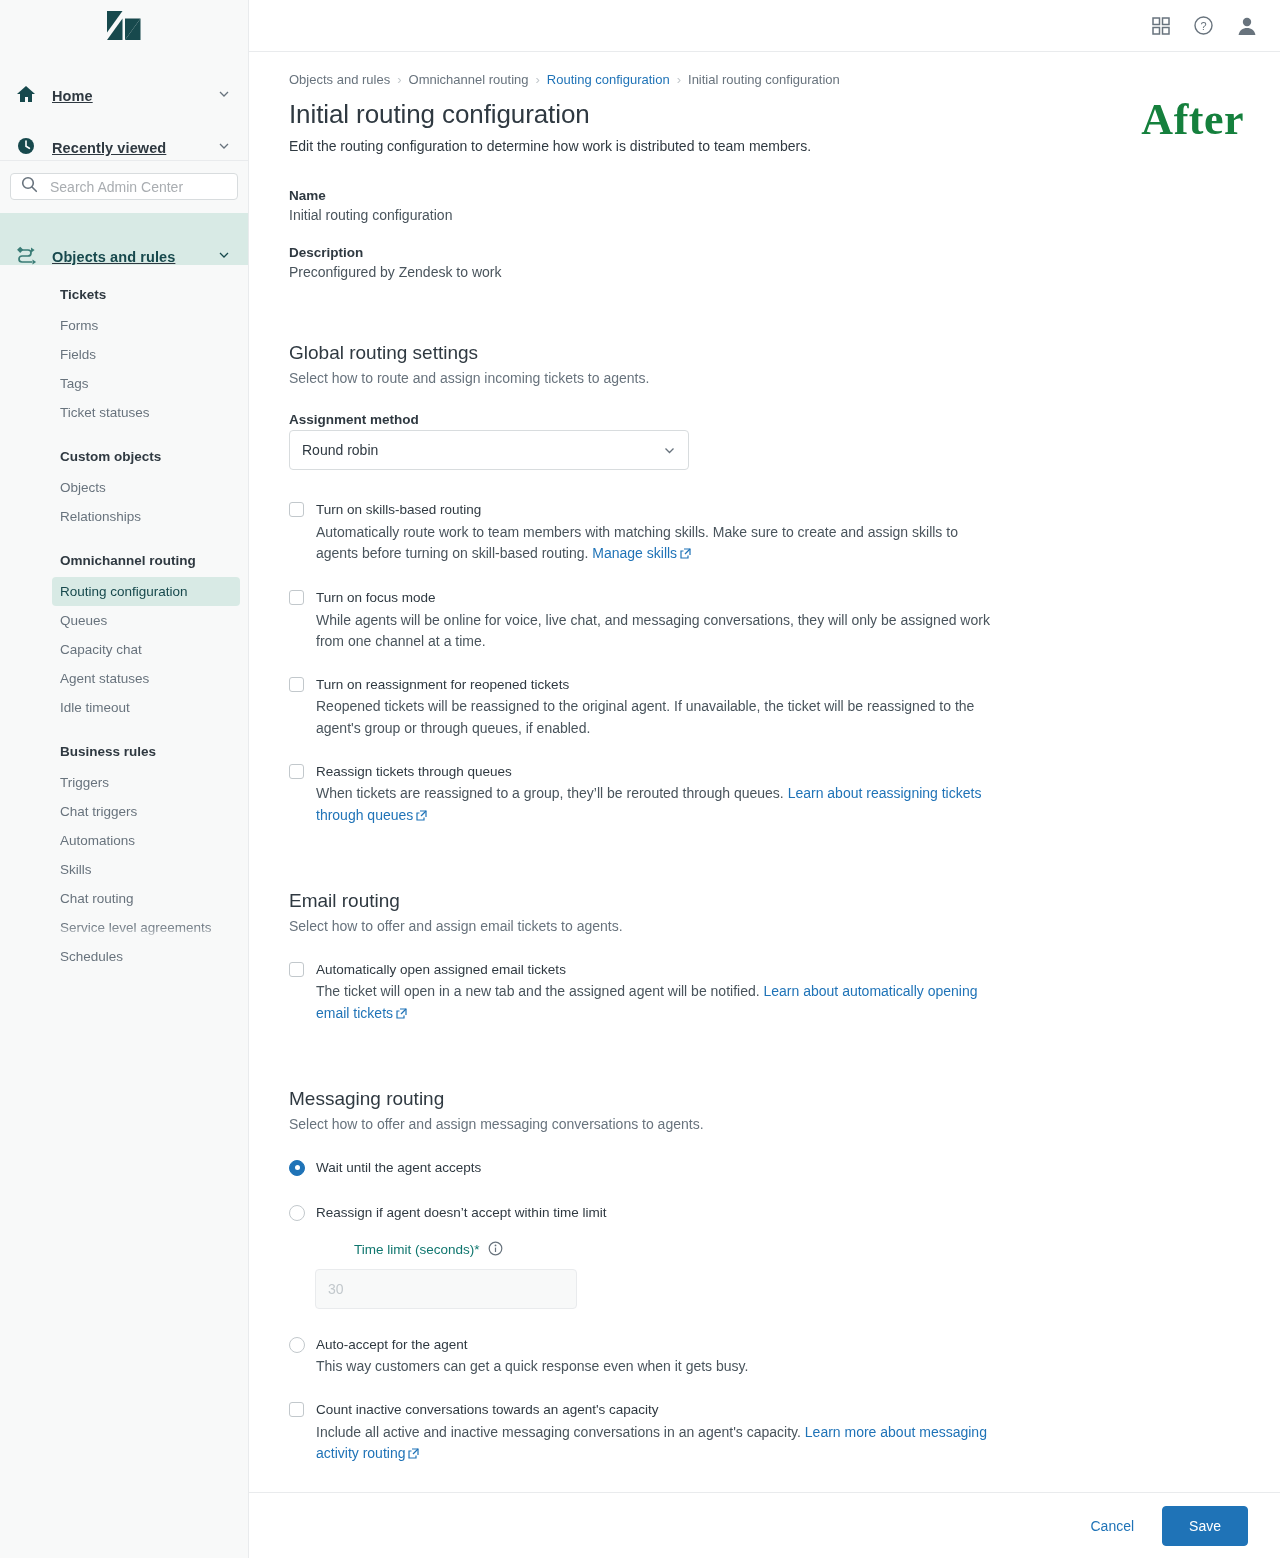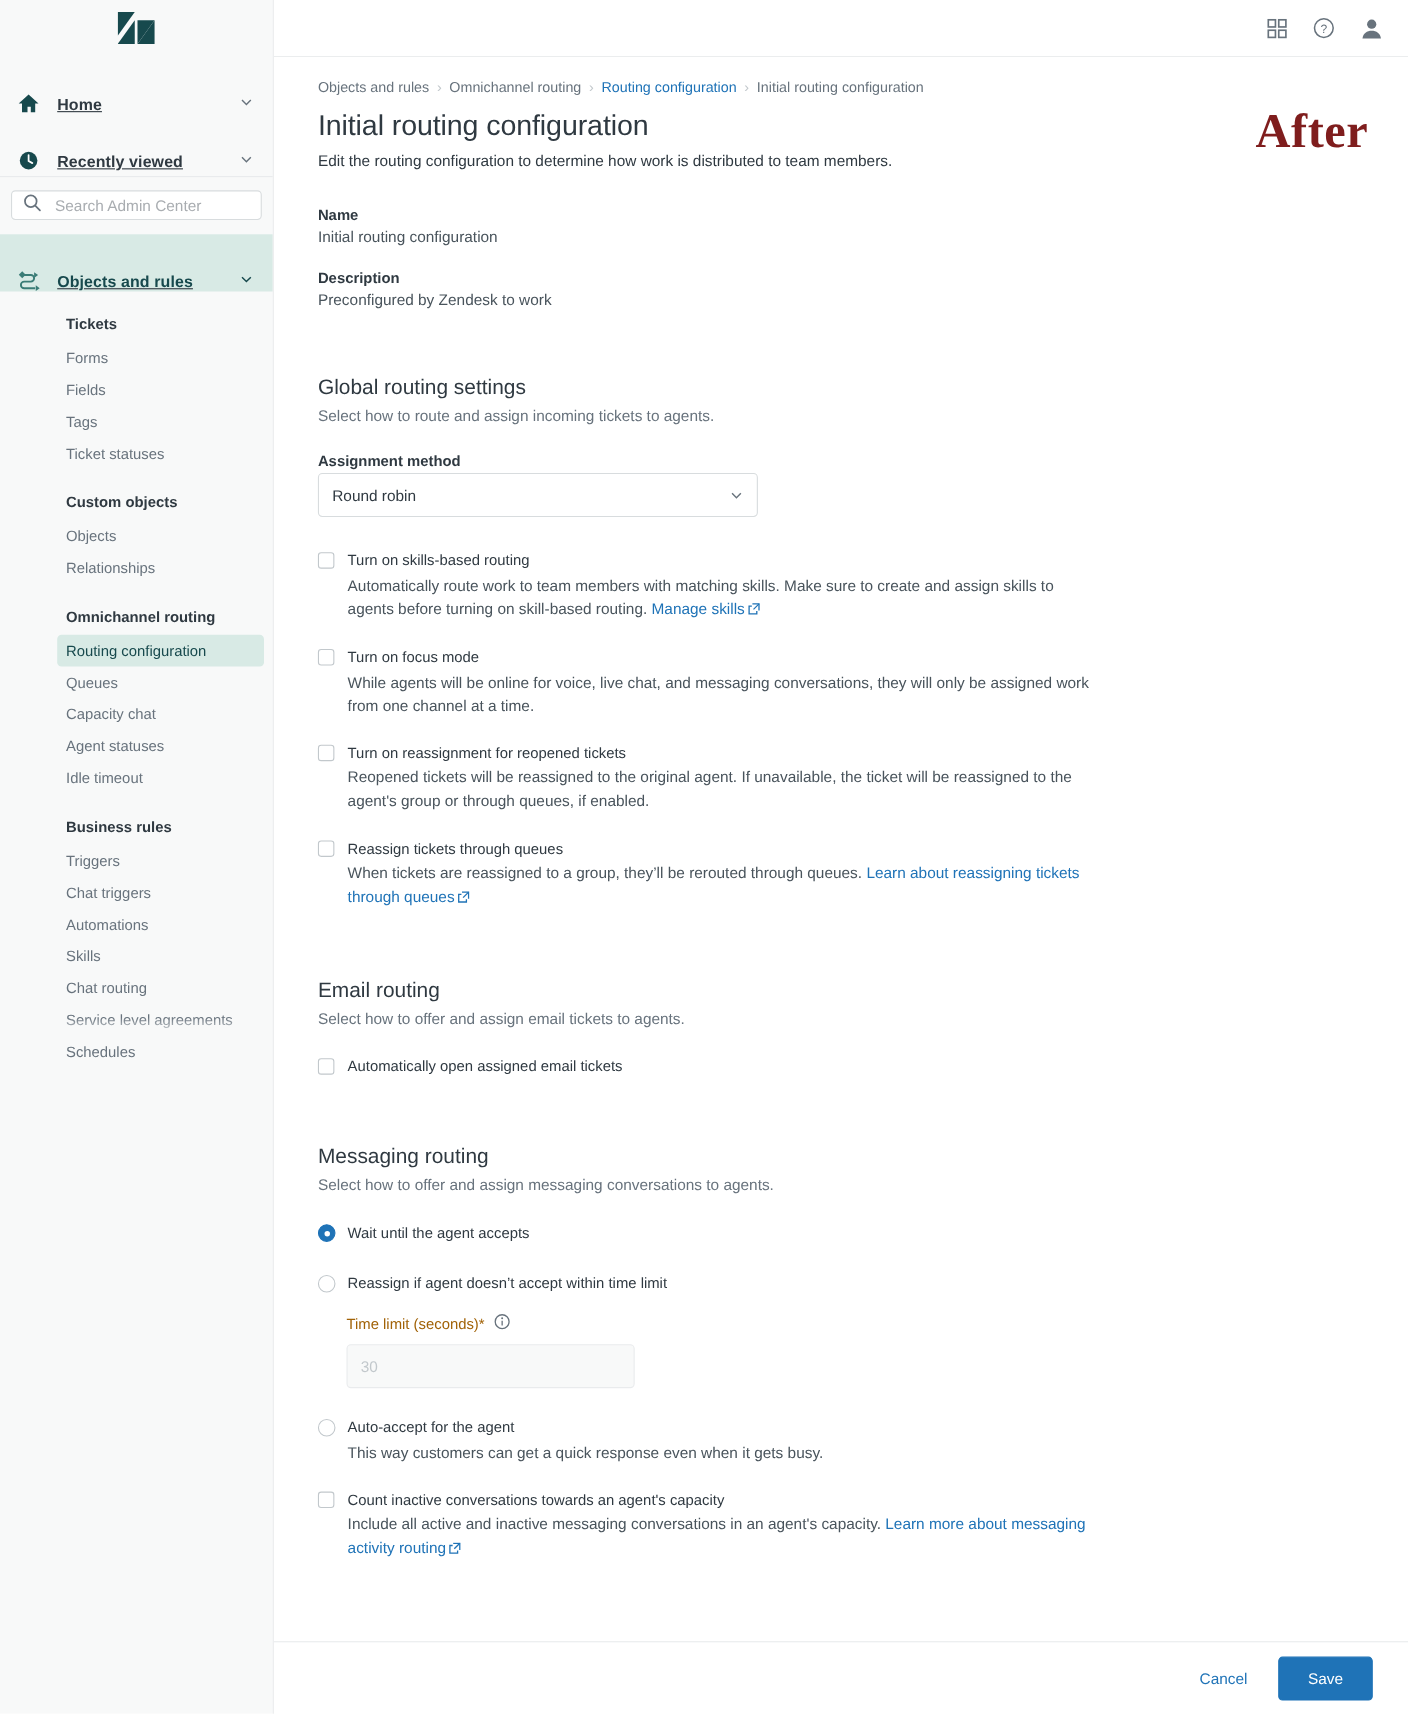--- a/index.html
+++ b/index.html
@@ -108,21 +108,21 @@
 
   h1.page-title {
     font-size: 26px; font-weight: 400; color: #2f3941;
     margin: 12px 0 8px 0; letter-spacing: -.1px;
   }
   .page-sub { font-size: 14px; color: #2f3941; margin: 0 0 34px 0; }
 
   .after-stamp {
     position: absolute; right: 36px; top: 42px;
     font-family: "Liberation Serif", serif;
-    font-size: 44px; font-weight: 700; color: #7f1d1d;
+    font-size: 44px; font-weight: 700; color: #15803d;
     letter-spacing: .5px;
   }
 
   .fld-label { font-size: 13.5px; font-weight: 700; color: #2f3941; margin-bottom: 4px; }
   .fld-value { font-size: 14px; color: #49545c; margin-bottom: 22px; }
 
   h2.sec-title { font-size: 19px; font-weight: 400; color: #2f3941; margin: 0 0 6px 0; }
   .sec-sub { font-size: 14px; color: #68737d; margin: 0 0 26px 0; }
 
   .sub-label { font-size: 13.5px; font-weight: 700; color: #2f3941; margin-bottom: 3px; }
@@ -157,21 +157,21 @@
     border: 1px solid #c2c8cc; background: #fff; cursor: pointer;
     display: block;
   }
   .rdo.on {
     border-color: #1f73b7; background: #1f73b7;
     display: flex; align-items: center; justify-content: center;
   }
   .rdo.on::after { content: ""; width: 5px; height: 5px; border-radius: 50%; background: #fff; }
 
   .time-block { margin: 18px 0 0 26px; }
-  .time-label { font-size: 13.5px; color: #a16207; display: flex; align-items: center; gap: 8px; }
+  .time-label { font-size: 13.5px; color: #0f766e; display: flex; align-items: center; gap: 8px; margin-left: 39px; }
   .time-input {
     margin-top: 10px; width: 262px; height: 40px;
     border: 1px solid #e9ebed; border-radius: 4px;
     background: #f8f9f9; color: #c2c8cc; font-size: 14px;
     display: flex; align-items: center; padding: 0 12px;
   }
 
   
   .footer {
     position: absolute; left: 249px; top: 1492px;
@@ -417,20 +417,28 @@
   <div style="margin-top:62px">
     <h2 class="sec-title">Email routing</h2>
     <p class="sec-sub">Select how to offer and assign email tickets to agents.</p>
 
     <div class="opt-row" style="margin-top:14px">
       <div class="opt-ctrl">
           <span class="cbx"></span>
         </div>
       <div class="opt-body">
         <div class="opt-title">Automatically open assigned email tickets</div>
+        <div class="opt-desc">
+          <span>The ticket will open in a new tab and the assigned agent will be notified.</span>
+          <a class="lnk">Learn about automatically opening email tickets</a><span class="ext"><svg width="11" height="11" viewBox="0 0 11 11">
+                <path d="M4 1h6v6" stroke="#1f73b7" stroke-width="1.2" fill="none"></path>
+                <path d="M10 1L5 6" stroke="#1f73b7" stroke-width="1.2"></path>
+                <path d="M8 7.5V10H1V3h2.5" stroke="#1f73b7" stroke-width="1.2" fill="none"></path>
+              </svg></span>
+        </div>
       </div>
     </div>
   </div>
 
   <div style="margin-top:62px">
     <h2 class="sec-title">Messaging routing</h2>
     <p class="sec-sub">Select how to offer and assign messaging conversations to agents.</p>
 
     <div class="opt-row" style="margin-top:14px">
       <div class="opt-ctrl">

